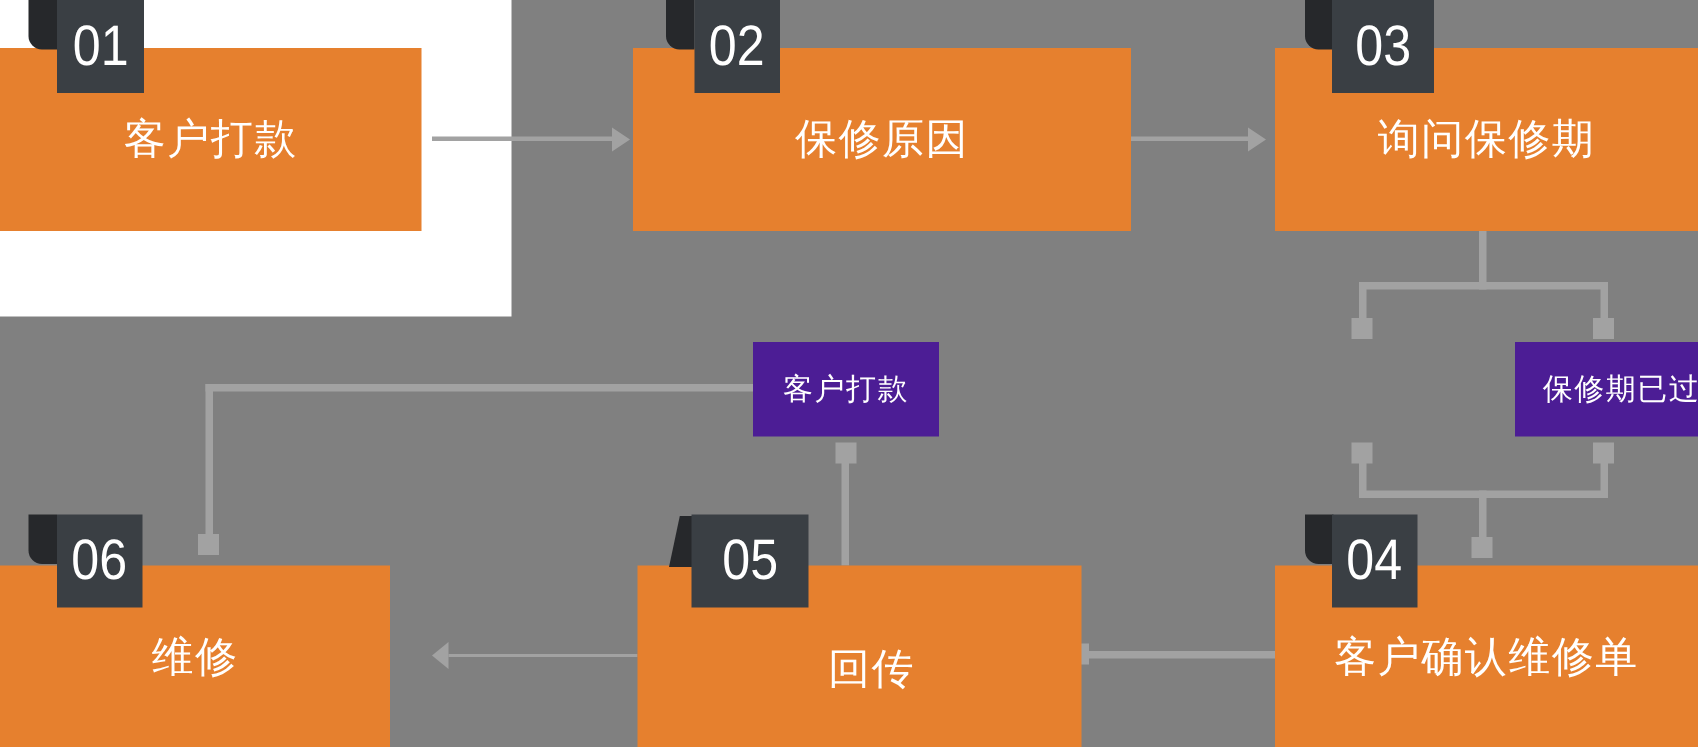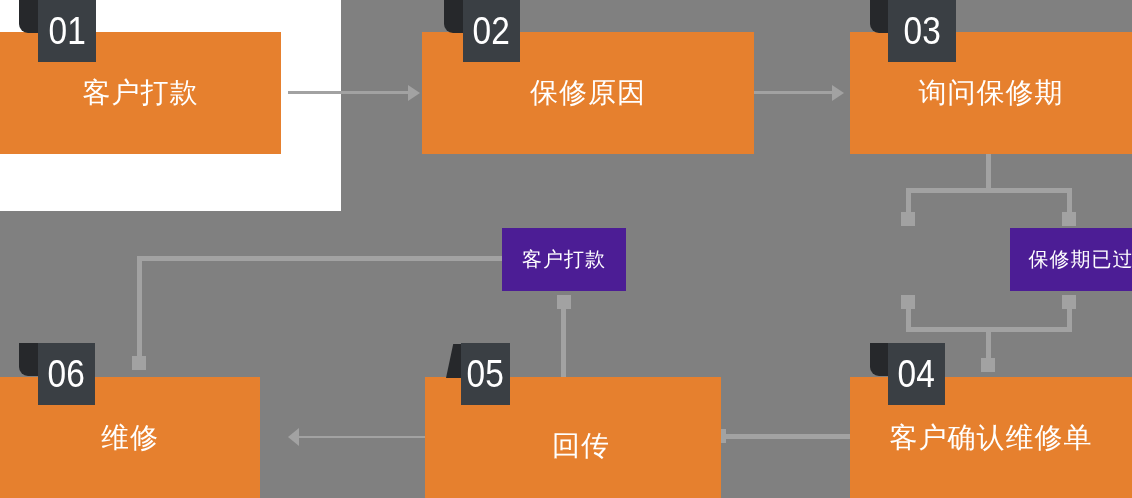--- a/index.html
+++ b/index.html
@@ -120,21 +120,21 @@
   <div class="badge" style="left:888px;top:0;width:68px;">
     <span class="badge-num">03</span>
   </div>
 
   <div class="tab" style="left:870px;top:343px;"></div>
   <div class="badge" style="left:888px;top:343px;width:57px;">
     <span class="badge-num">04</span>
   </div>
 
   <div class="tab-slant" style="left:446px;top:344px;"></div>
-  <div class="badge" style="left:461px;top:343px;width:49px;text-align:right;">
+  <div class="badge" style="left:461px;top:343px;width:78px;text-align:right;">
     <span class="badge-num">05</span>
   </div>
 
   <div class="tab" style="left:19px;top:343px;"></div>
   <div class="badge" style="left:38px;top:343px;width:57px;">
     <span class="badge-num">06</span>
   </div>
 
 </div>
 

